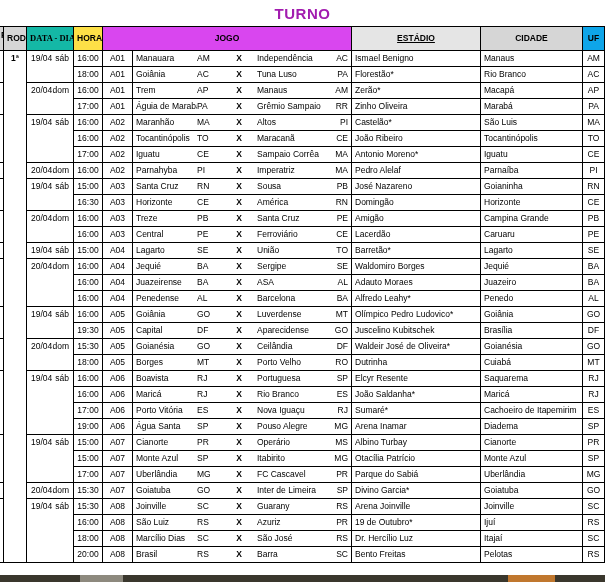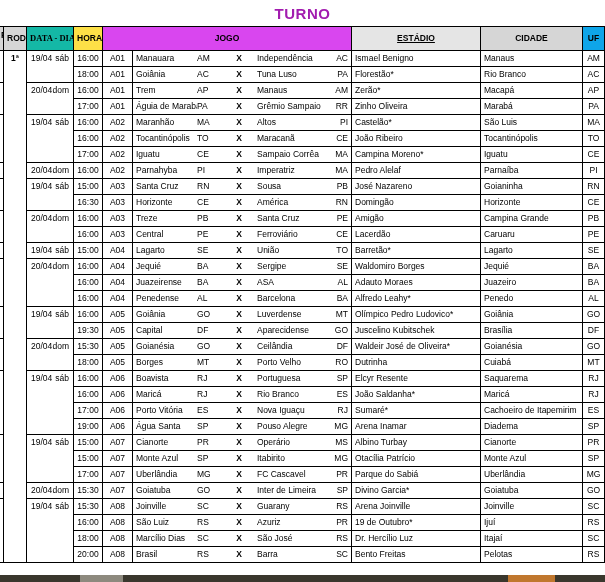--- a/index.html
+++ b/index.html
@@ -182,21 +182,21 @@
           <td class="c">A02</td>
           <td>
             <div class="jogorow">
               <span class="jhome">Iguatu</span>
               <span class="jhuf">CE</span>
               <span class="jx">X</span>
               <span class="jaway">Sampaio Corrêa</span>
               <span class="jauf">MA</span>
             </div>
           </td>
-          <td>Campina Moreno*</td>
+          <td>Antonio Moreno*</td>
           <td>Iguatu</td>
           <td class="c">CE</td>
         </tr>
         <tr>
           <td rowspan="1"></td>
           <td class="top" rowspan="1">
             <div class="daterow">
               <span>20/04</span>
               <span>dom</span>
             </div>

